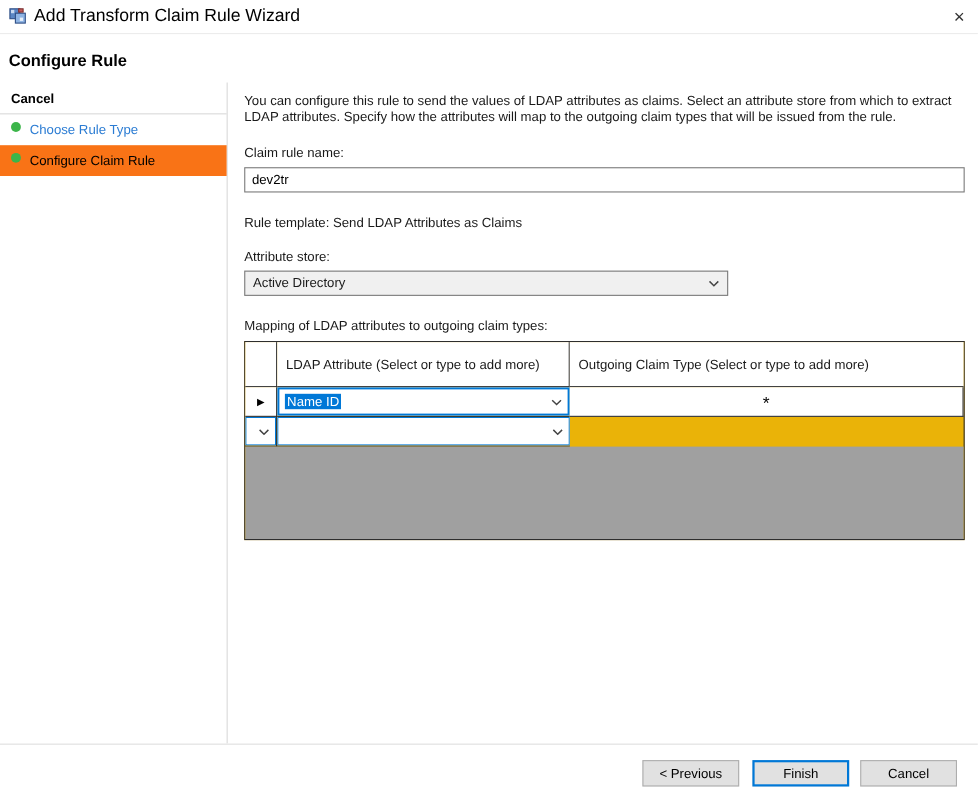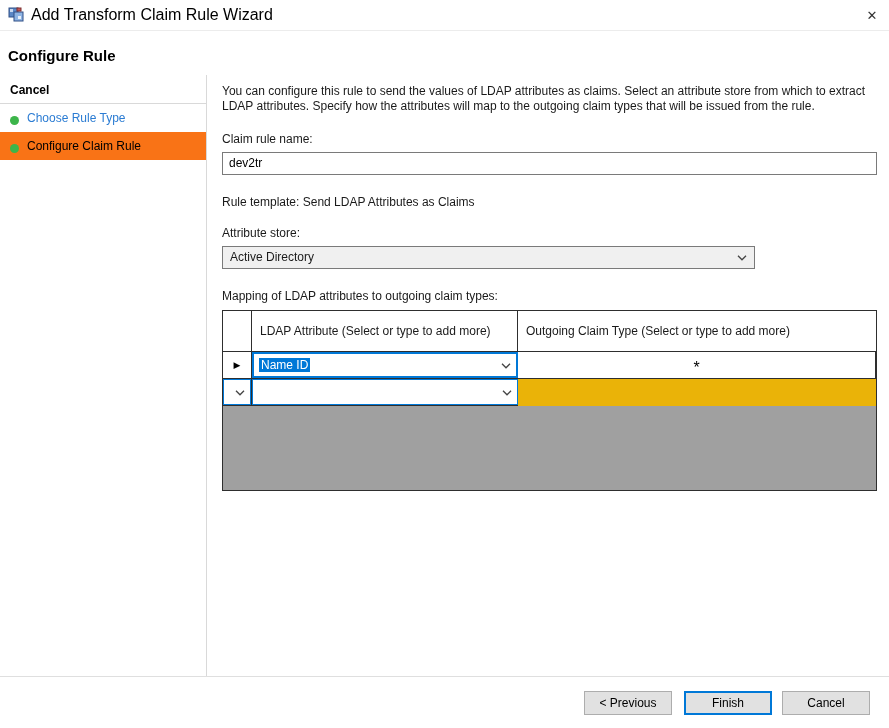--- a/index.html
+++ b/index.html
@@ -44,21 +44,21 @@
     width:207px; flex:0 0 207px;
     border-right:1px solid #d9d9d9;
     background:#fff;
   }
   .steps-header {
     font-weight:bold; color:#000;
     padding:8px 10px 6px 10px;
     border-bottom:1px solid #d9d9d9;
   }
   .step-item {
-    display:flex; align-items:flex-end;
+    display:flex; align-items:flex-start;
     padding:7px 10px;
     cursor:default;
   }
   .step-item.current { background:#f97316; }
   .step-bullet {
     width:9px; height:9px; border-radius:50%;
     background:#3cb54a;
     margin-right:8px; flex:0 0 9px;
   }
   .step-label { color:#000; }
@@ -82,21 +82,21 @@
   .rule-template-text { margin-top:20px; }
 
   .combo {
     height:23px;
     display:flex; align-items:center; justify-content:space-between;
     border:1px solid #7a7a7a;
     background:#f0f0f0;
     padding:0 7px 0 7px;
     cursor:default;
   }
-  .combo-attr-store { width:533px; margin-top:2px; }
+  .combo-attr-store { width:440px; margin-top:2px; }
   .chev { flex:0 0 10px; margin-left:6px; }
 
   
   .mapping-label { margin-top:20px; margin-bottom:7px; }
   .grid {
     width:655px;
     display:grid;
     grid-template-columns:29px 266px 1fr;
     grid-template-rows:41px 27px 27px 84px;
     border:1px solid #2e2e2e;

